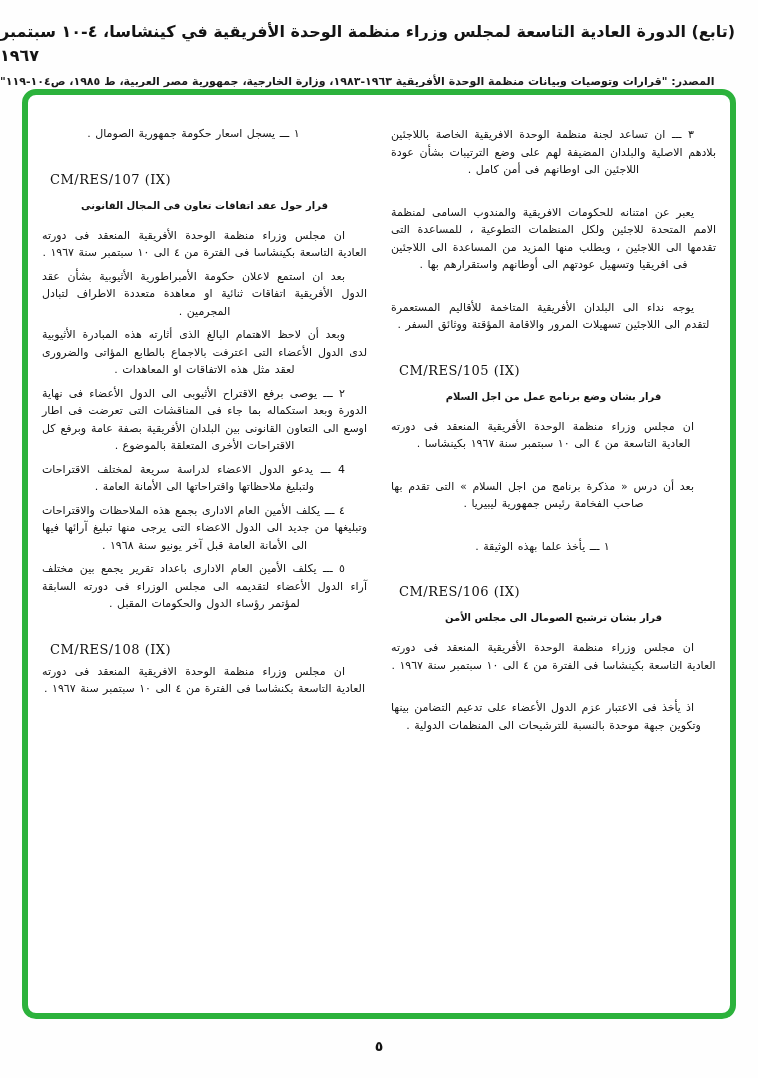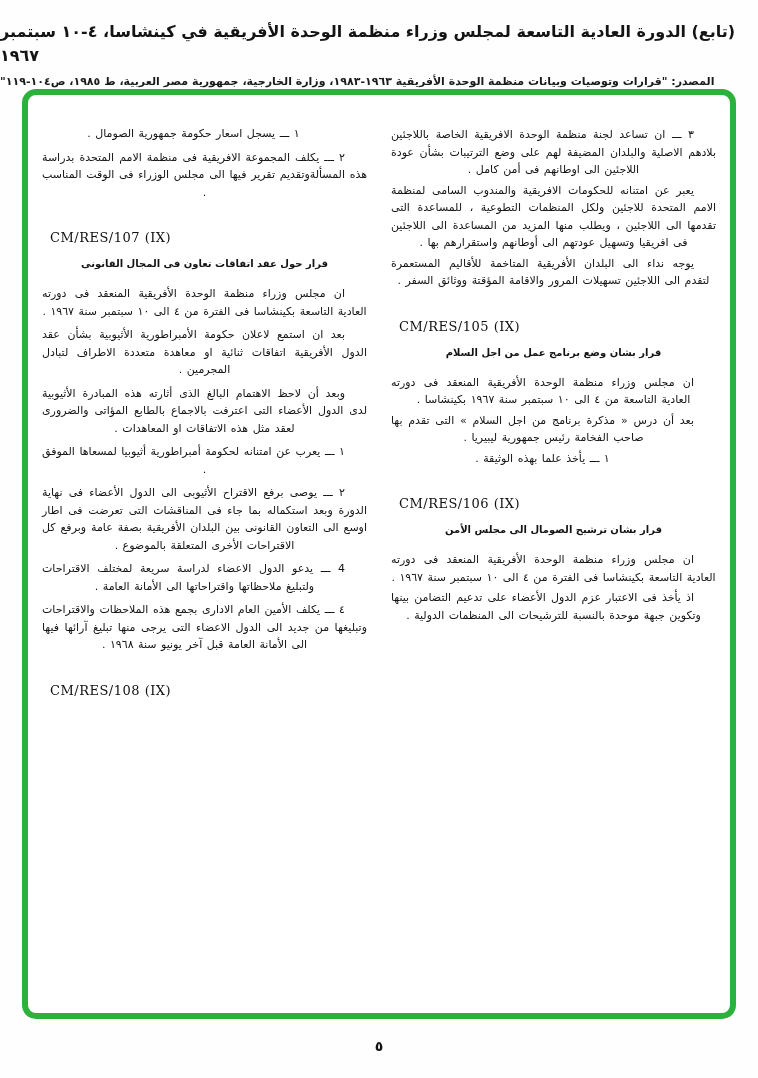--- a/index.html
+++ b/index.html
@@ -68,21 +68,21 @@
   
   .para {
     font-size: 11px;
     line-height: 17.5px;
     text-align: justify;
     text-align-last: center;
     text-indent: 22px;
     word-spacing: 1px;
     margin: 0;
   }
-  .col-right .para { margin-top: 3px; }
+  .col-right .para { margin-top: 25px; }
   .col-left  .para { margin-top: 6px; }
   .col-right .para:first-child,
   .col-left  .para:first-child { margin-top: 0; }
   .ref {
     direction: ltr;
     text-align: left;
     font-family: "DejaVu Serif", serif;
     font-size: 13px;
     letter-spacing: 0.5px;
     color: #101010;
@@ -129,30 +129,30 @@
           <div class="para">ان مجلس وزراء منظمة الوحدة الأفريقية المنعقد فى دورته العادية التاسعة من ٤ الى ١٠ سبتمبر سنة ١٩٦٧ بكينشاسا .</div>
           <div class="para">بعد أن درس « مذكرة برنامج من اجل السلام » التى تقدم بها صاحب الفخامة رئيس جمهورية ليبيريا .</div>
           <div class="para">١ ـــ يأخذ علما بهذه الوثيقة .</div>
           <div class="ref">CM/RES/106 (IX)</div>
           <div class="heading">قرار بشان ترشيح الصومال الى مجلس الأمن</div>
           <div class="para">ان مجلس وزراء منظمة الوحدة الأفريقية المنعقد فى دورته العادية التاسعة بكينشاسا فى الفترة من ٤ الى ١٠ سبتمبر سنة ١٩٦٧ .</div>
           <div class="para">اذ يأخذ فى الاعتبار عزم الدول الأعضاء على تدعيم التضامن بينها وتكوين جبهة موحدة بالنسبة للترشيحات الى المنظمات الدولية .</div>
         </div>
       <div class="col col-left">
           <div class="para">١ ـــ يسجل اسعار حكومة جمهورية الصومال .</div>
-          <div class="para">٢ ـــ يكلف المجموعة الافريقية فى منظمة الامم المتحدة بدراسة هذه المسألةوتقديم تقرير فيها الى مجلس الوزراء فى الوقت المناسب .</div>
           <div class="ref">CM/RES/107 (IX)</div>
           <div class="heading">قرار حول عقد اتفاقات تعاون فى المجال القانونى</div>
           <div class="para">ان مجلس وزراء منظمة الوحدة الأفريقية المنعقد فى دورته العادية التاسعة بكينشاسا فى الفترة من ٤ الى ١٠ سبتمبر سنة ١٩٦٧ .</div>
           <div class="para">بعد ان استمع لاعلان حكومة الأمبراطورية الأثيوبية بشأن عقد الدول الأفريقية اتفاقات ثنائية او معاهدة متعددة الاطراف لتبادل المجرمين .</div>
           <div class="para">وبعد أن لاحظ الاهتمام البالغ الذى أثارته هذه المبادرة الأثيوبية لدى الدول الأعضاء التى اعترفت بالاجماع بالطابع المؤاتى والضرورى لعقد مثل هذه الاتفاقات او المعاهدات .</div>
-          <div class="para">١ ـــ يعرب عن امتنانه لحكومة أمبراطورية أثيوبيا لمسعاها الموفق .</div>
           <div class="para">٢ ـــ يوصى برفع الاقتراح الأثيوبى الى الدول الأعضاء فى نهاية الدورة وبعد استكماله بما جاء فى المناقشات التى تعرضت فى اطار اوسع الى التعاون القانونى بين البلدان الأفريقية بصفة عامة وبرفع كل الاقتراحات الأخرى المتعلقة بالموضوع .</div>
           <div class="para">4 ـــ يدعو الدول الاعضاء لدراسة سريعة لمختلف الاقتراحات ولتبليغ ملاحظاتها واقتراحاتها الى الأمانة العامة .</div>
           <div class="para">٤ ـــ يكلف الأمين العام الادارى بجمع هذه الملاحظات والاقتراحات وتبليغها من جديد الى الدول الاعضاء التى يرجى منها تبليغ آرائها فيها الى الأمانة العامة قبل آخر يونيو سنة ١٩٦٨ .</div>
+          <div class="para">٥ ـــ يكلف الأمين العام الادارى باعداد تقرير يجمع بين مختلف آراء الدول الأعضاء لتقديمه الى مجلس الوزراء فى دورته السابقة لمؤتمر رؤساء الدول والحكومات المقبل .</div>
           <div class="ref">CM/RES/108 (IX)</div>
+          <div class="para">ان مجلس وزراء منظمة الوحدة الافريقية المنعقد فى دورته العادية التاسعة بكنشاسا فى الفترة من ٤ الى ١٠ سبتمبر سنة ١٩٦٧ .</div>
         </div>
     </div>
   </div>
 
   <div class="page-num">٥</div>
 
 </div>
 
 </body></html>

